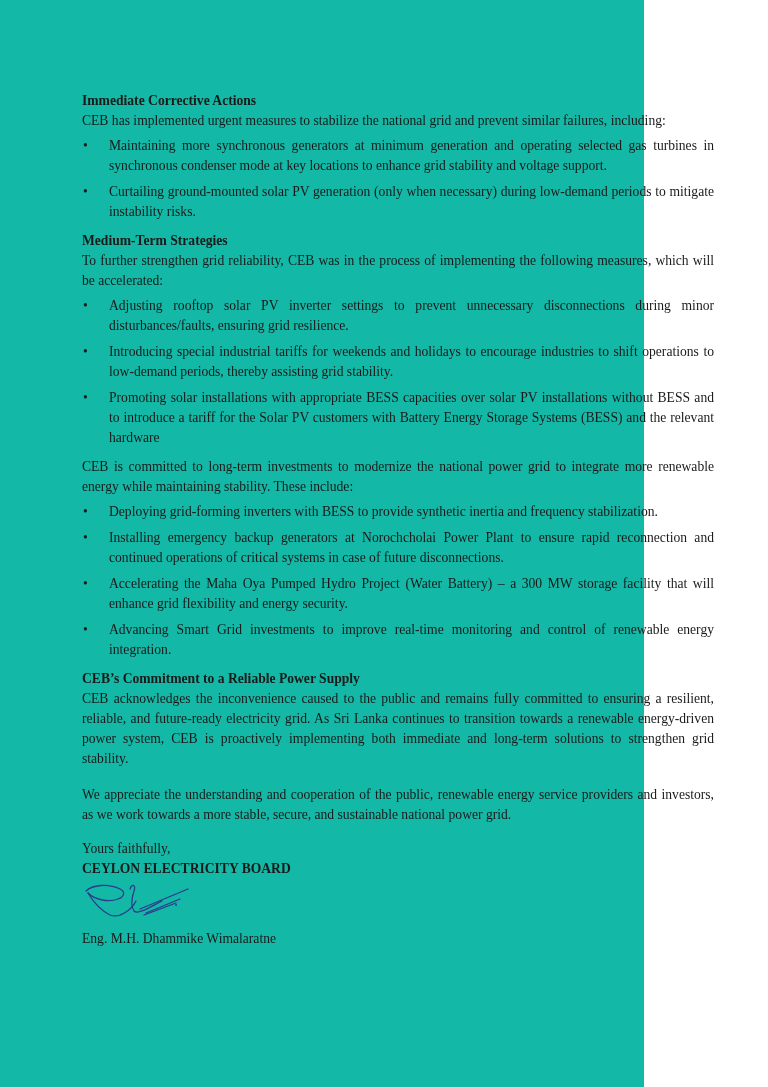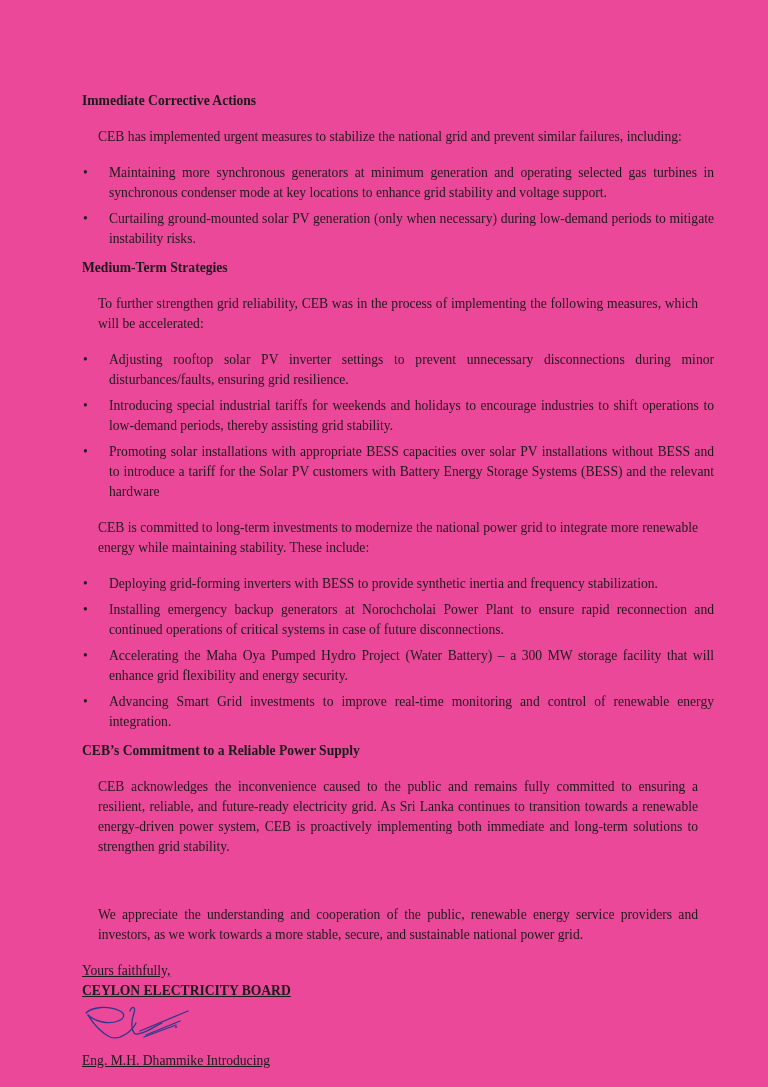--- a/index.html
+++ b/index.html
@@ -1,30 +1,30 @@
 <!DOCTYPE html>
 <html><head>
 <meta charset="utf-8">
 <style>
   html, body { margin: 0; padding: 0; background: #ffffff; }
   body {
     width: 768px; height: 1087px; overflow: hidden;
     font-family: "Liberation Serif", "DejaVu Serif", serif;
     color: #1a1a1a;
   }
-  .page { position: relative; width: 768px; height: 1087px; background: #ec4899; }
+  .page { position: relative; width: 644px; height: 1087px; background: #14b8a6; }
   .content { position: absolute; left: 82px; top: 91px; width: 632px; font-size: 13.6px; line-height: 20px; }
   .heading { font-weight: bold; margin: 0; }
-  .para { margin: 16px; text-align: justify; }
+  .para { margin: 0; text-align: justify; }
   .list { list-style: none; margin: 5px 0 0 0; padding: 0; }
   .li { position: relative; padding-left: 27px; margin: 0 0 6px 0; text-align: justify; }
   .bullet { position: absolute; left: 1px; top: 0; }
   .section { margin-bottom: 9px; }
   .gap { height: 16px; }
-  .closing { margin-top: 14px; text-decoration: underline; }
+  .closing { margin-top: 14px; }
   .sig-org { font-weight: bold; }
   .sig-wrap { height: 44px; margin: 0 0 6px -2px; }
 </style>
 </head>
 <body>
 
 <div class="page">
   <div class="content">
 
     <div class="section">
@@ -72,17 +72,17 @@
             <path d="M6 12 C 12 6, 28 4, 40 10 C 46 13, 44 18, 38 20 C 28 24, 14 20, 8 14"></path>
             <path d="M8 14 C 14 24, 22 32, 30 36 C 40 40, 52 30, 56 22"></path>
             <path d="M50 10 C 52 4, 56 6, 54 12 C 52 18, 50 26, 54 32 C 58 36, 70 28, 82 22"></path>
             <path d="M60 30 L 108 10"></path>
             <path d="M66 34 L 100 20"></path>
             <path d="M64 36 L 96 24"></path>
           </g>
           <circle cx="96" cy="26" r="1" fill="#2a3a8c"></circle>
         </svg>
       </div>
-      <div>Eng. M.H. Dhammike Introducing</div>
+      <div>Eng. M.H. Dhammike Wimalaratne</div>
     </div>
 
   </div>
 </div>
 
 </body></html>

